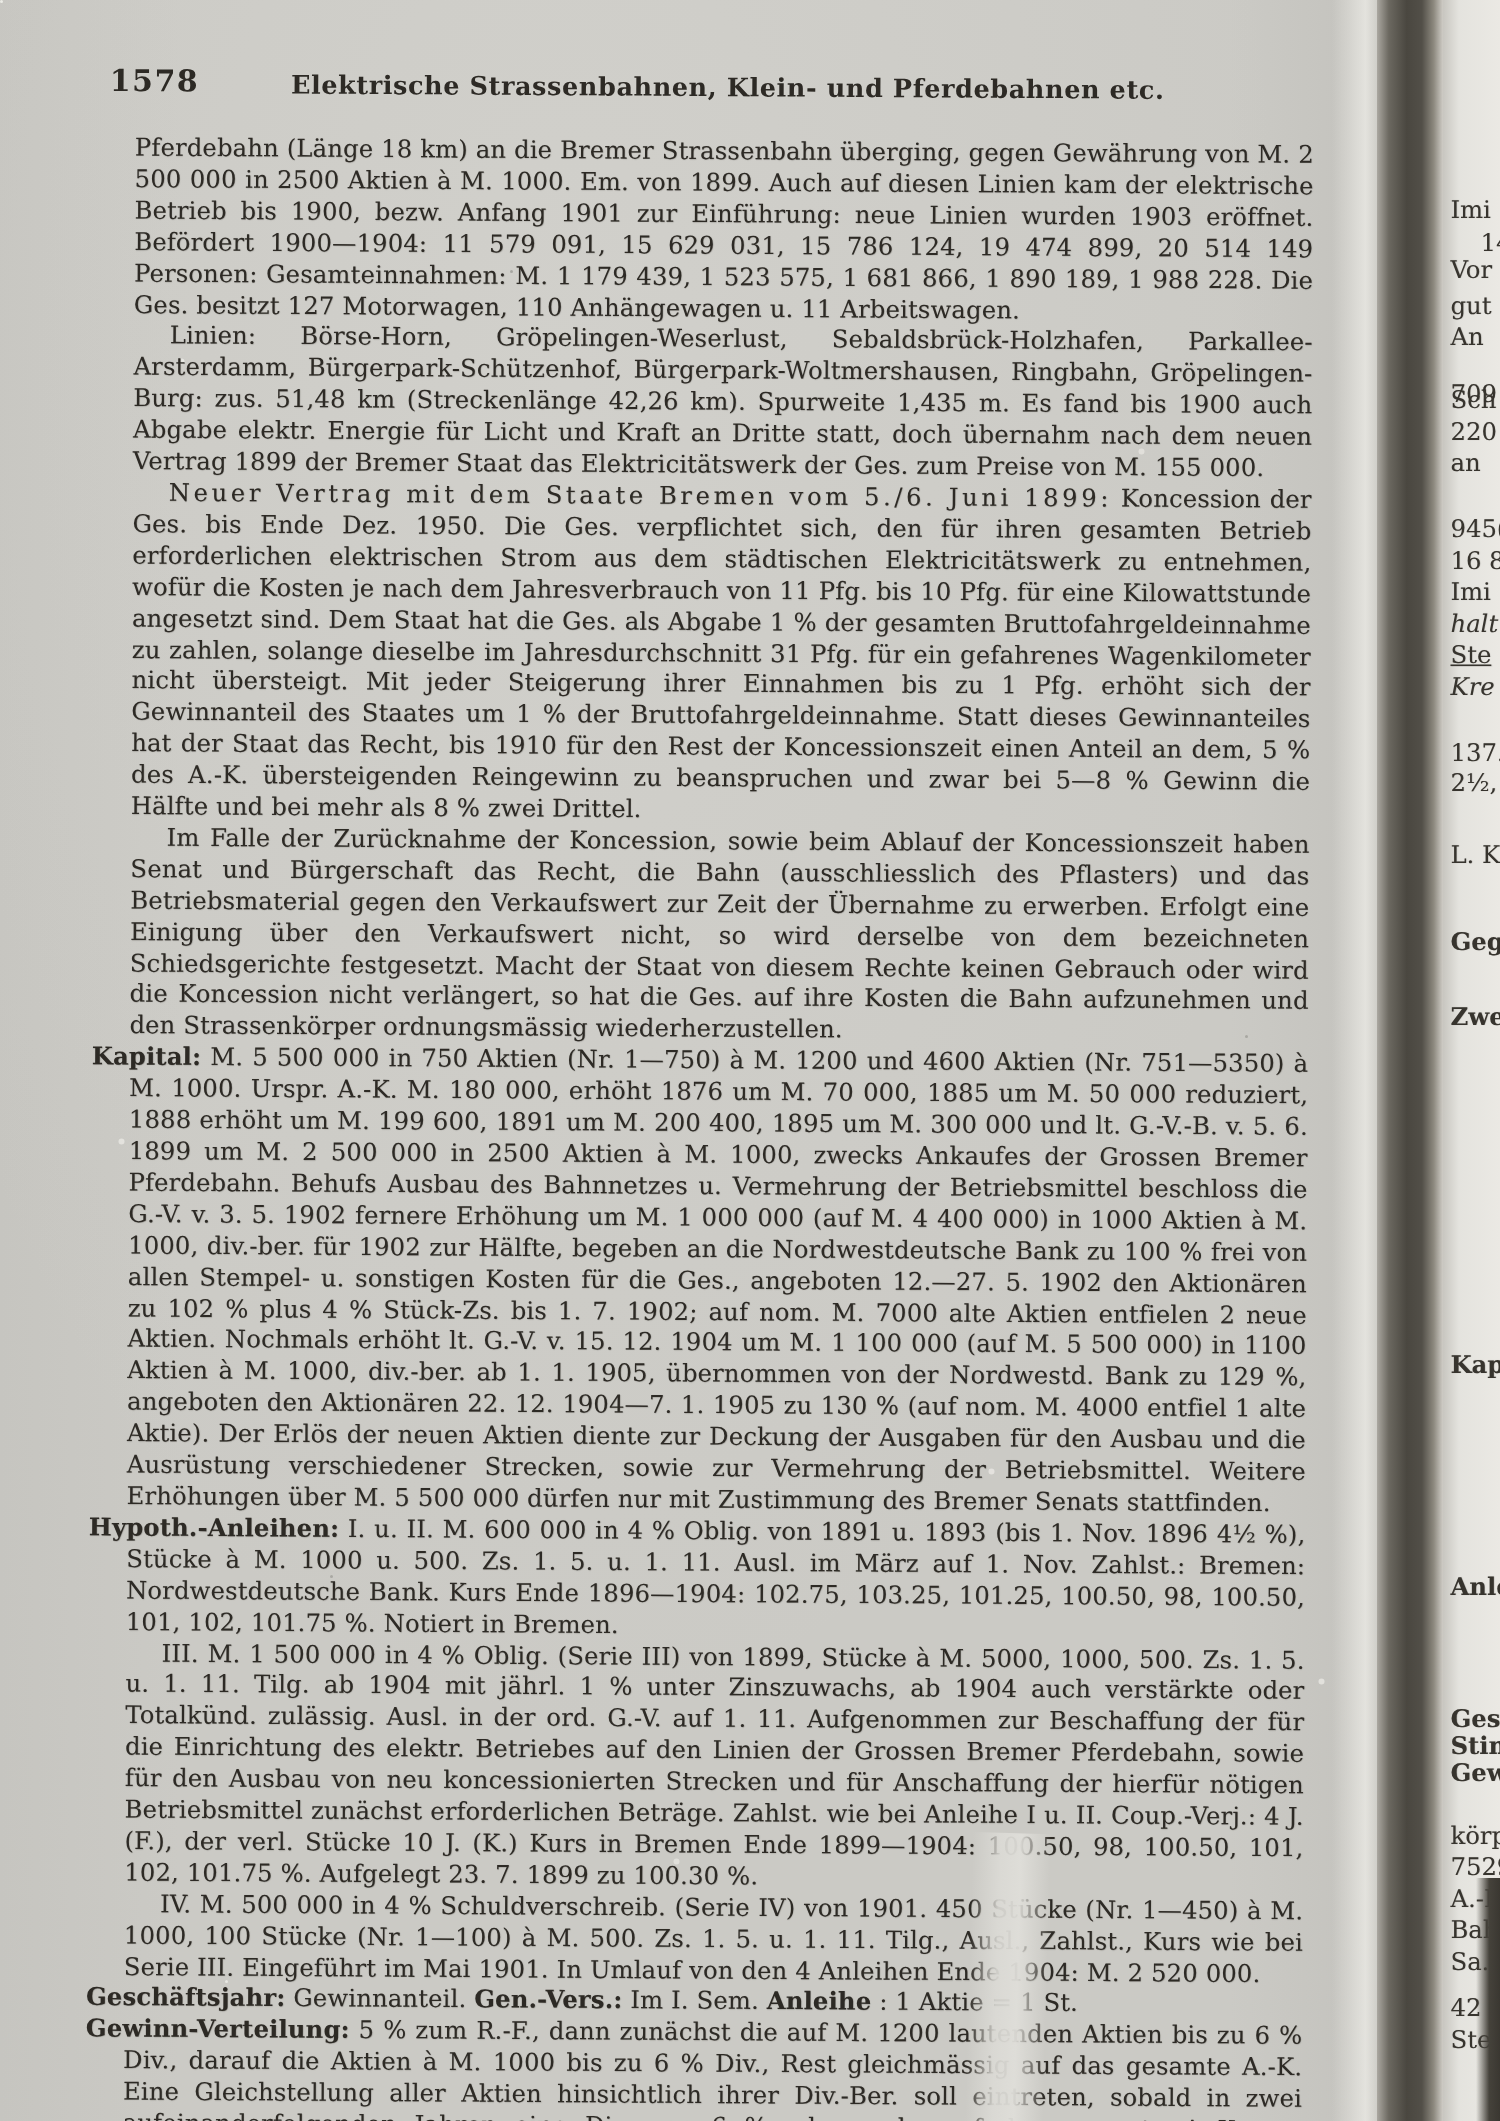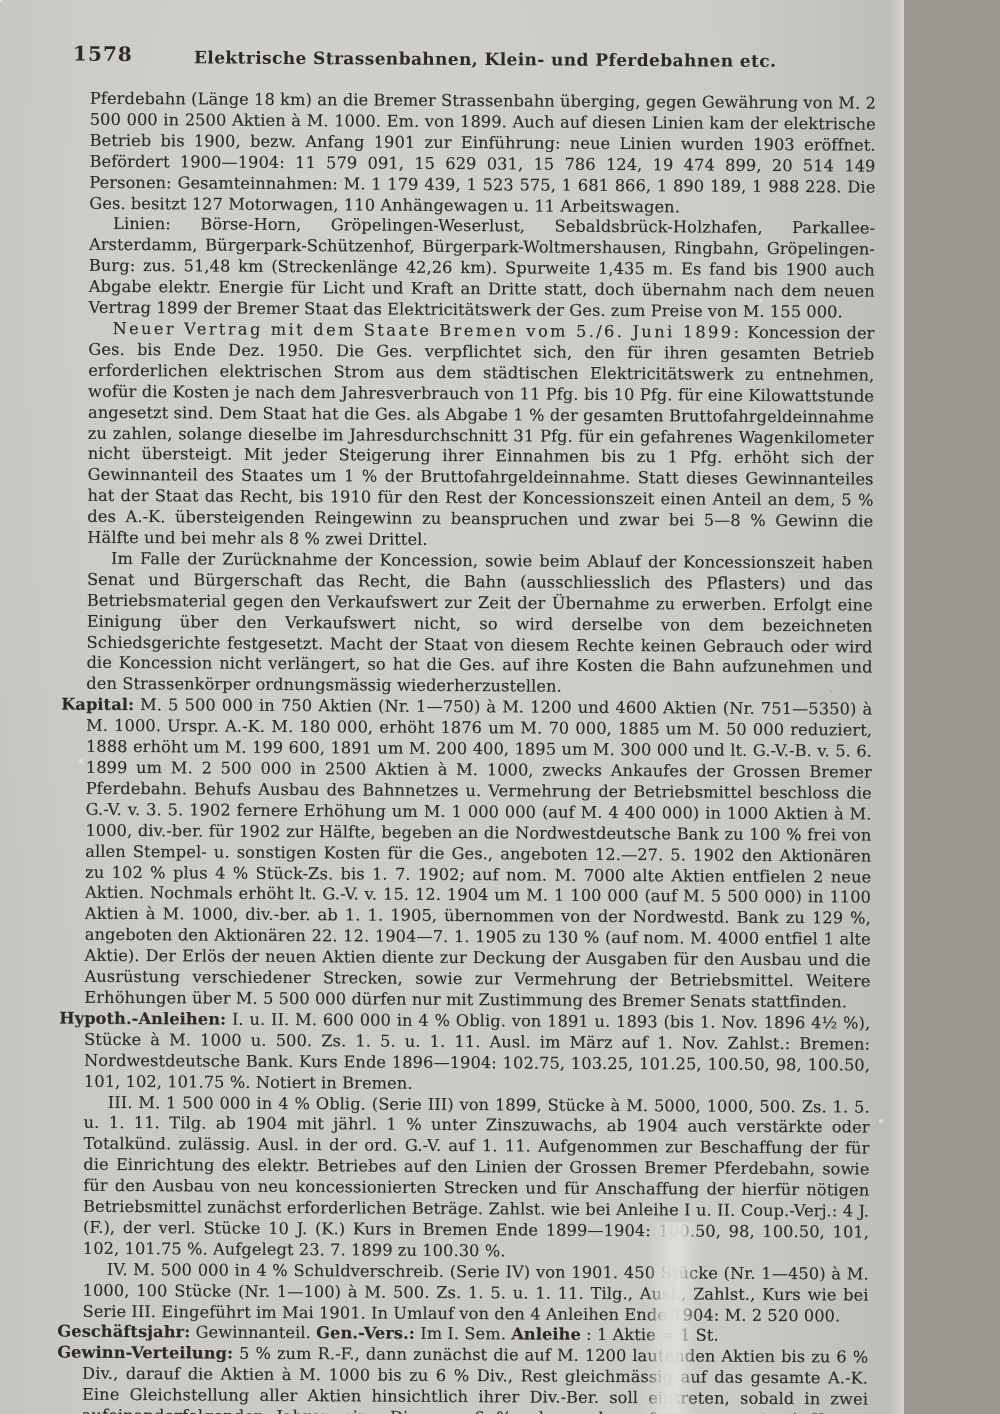--- a/index.html
+++ b/index.html
@@ -2,21 +2,21 @@
 <html><head>
 <meta charset="utf-8">
 <style>
   html,body{margin:0;padding:0;}
   body{
     width:1000px;height:1414px;overflow:hidden;
     background:#9b9892;
     font-family:"DejaVu Serif","Liberation Serif",serif;
   }
   .scan{
-    position:relative;width:904px;height:1414px;overflow:hidden;
+    position:relative;width:1000px;height:1414px;overflow:hidden;
     background:
       radial-gradient(ellipse at 38% 18%, rgba(214,213,208,.55) 0%, rgba(201,200,195,0) 55%),
       linear-gradient(90deg,#c6c5c0 0%,#cbcac5 12%,#cbcac5 82%,#c3c2bd 92%,#bcbbb6 100%),
       #c9c8c3;
   }
   
   .speckle{
     position:absolute;width:2px;height:2px;border-radius:50%;left:0;top:0;
     background:rgba(240,239,234,.9);
     box-shadow:

